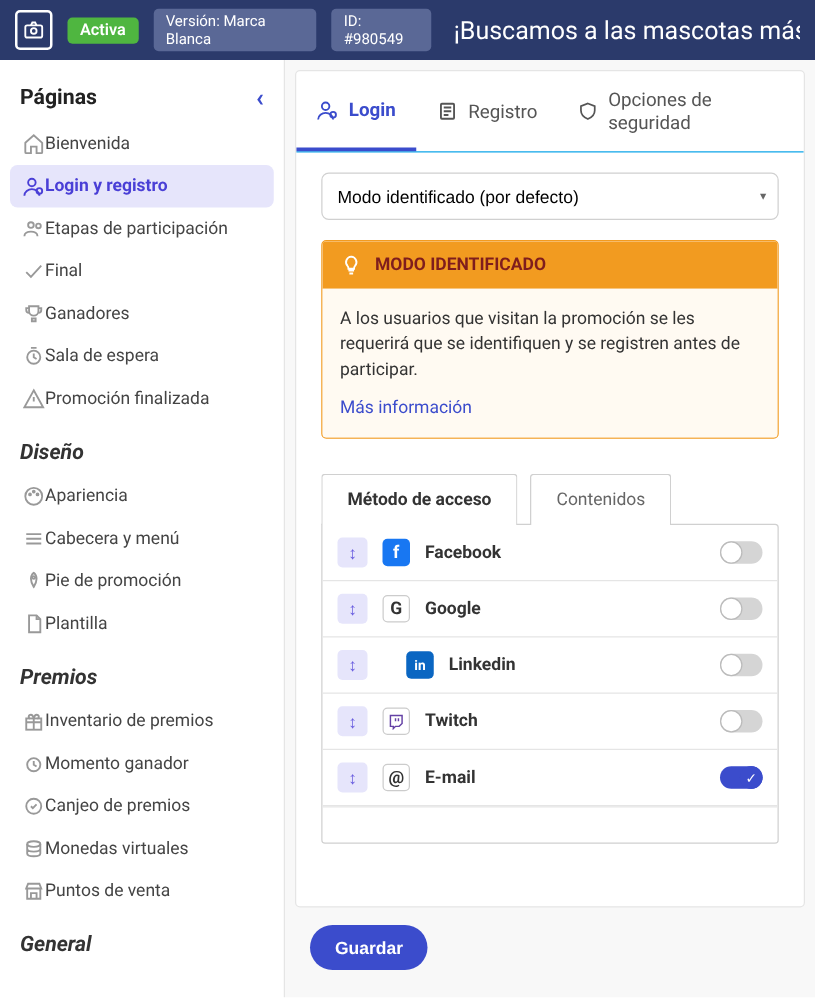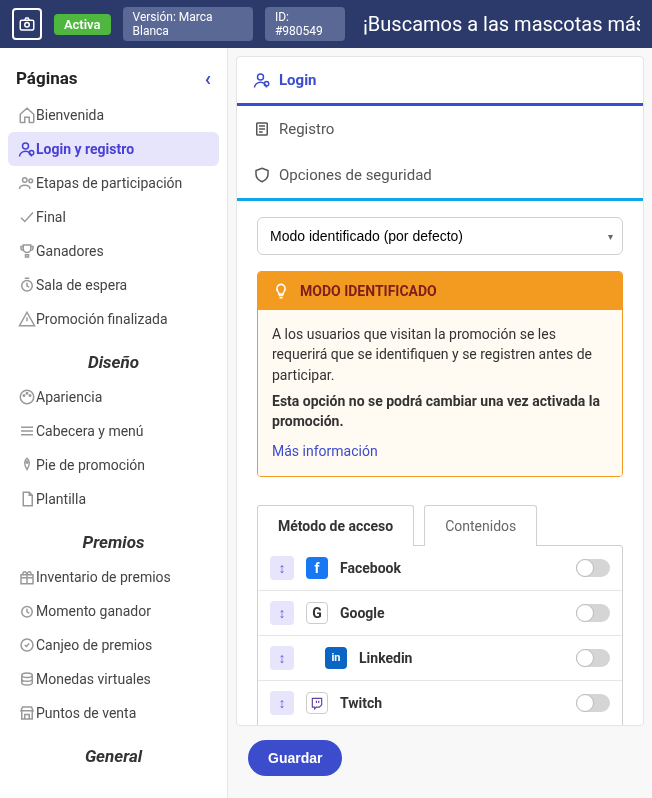--- a/index.html
+++ b/index.html
@@ -50,21 +50,20 @@
     }
     .layout {
       display: flex;
       height: calc(100% - 48px);
     }
     .sidebar {
       width: 228px;
       border-right: 1px solid #e5e5e5;
       padding: 12px 8px;
       overflow: hidden;
-      text-align: center;
     }
     .section-header {
       display: flex;
       justify-content: space-between;
       align-items: center;
       padding: 6px 8px 8px;
     }
     .section-header h3 {
       font-size: 17px;
       font-weight: 700;
@@ -115,22 +114,21 @@
       background: #fff;
       border: 1px solid #e5e5e5;
       border-radius: 4px;
       flex: 1;
       overflow: hidden;
       display: flex;
       flex-direction: column;
     }
     .top-tabs {
       display: flex;
-      border-bottom: 3px solid #0ea5e9;
-      flex-direction: column;
+      border-bottom: 1px solid #0ea5e9;
     }
     .top-tab {
       display: flex;
       align-items: center;
       gap: 8px;
       padding: 14px 16px;
       color: #555;
       cursor: pointer;
       font-size: 15px;
     }
@@ -526,21 +524,20 @@
 
         <div class="alert">
           <div class="alert-header">
             <svg width="18" height="18" viewBox="0 0 24 24" style="stroke:#fff">
                 <path d="M9 18h6M10 21h4M12 3a6 6 0 0 0-4 10c1 1 1 2 1 3h6c0-1 0-2 1-3a6 6 0 0 0-4-10z"></path>
               </svg>
             <span>MODO IDENTIFICADO</span>
           </div>
           <div class="alert-body">
             <div>A los usuarios que visitan la promoción se les requerirá que se identifiquen y se registren antes de participar.</div>
-            <div class="bold">Esta opción no se podrá cambiar una vez activada la promoción.</div>
             <a href="#" class="alert-link">Más información</a>
           </div>
         </div>
 
         <div class="inner-tabs">
           <div class="inner-tab active">Método de acceso</div>
           <div class="inner-tab">Contenidos</div>
         </div>
 
         <div class="access-list">

